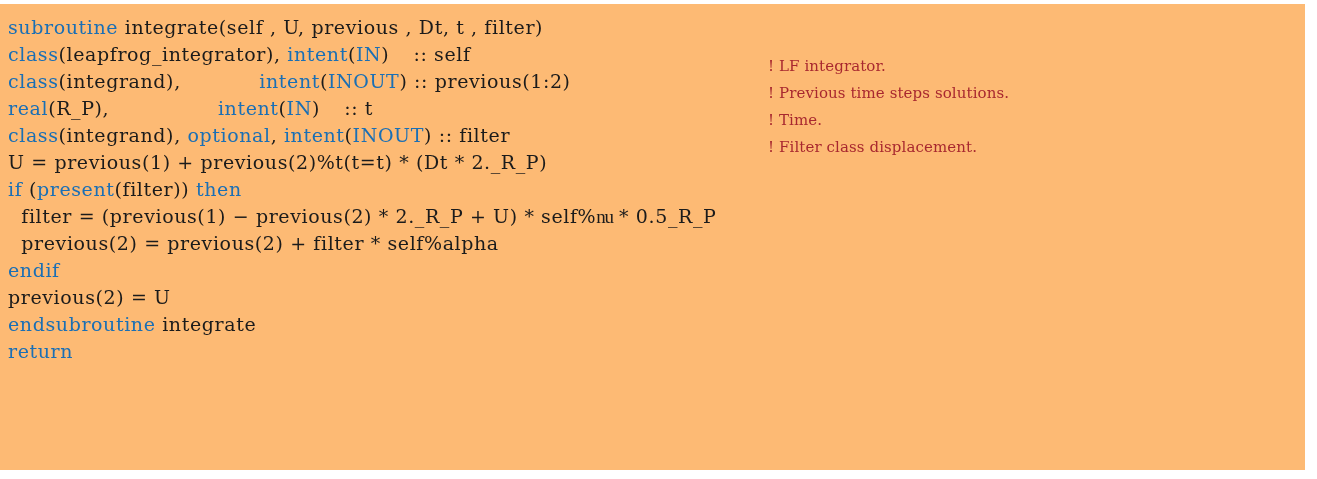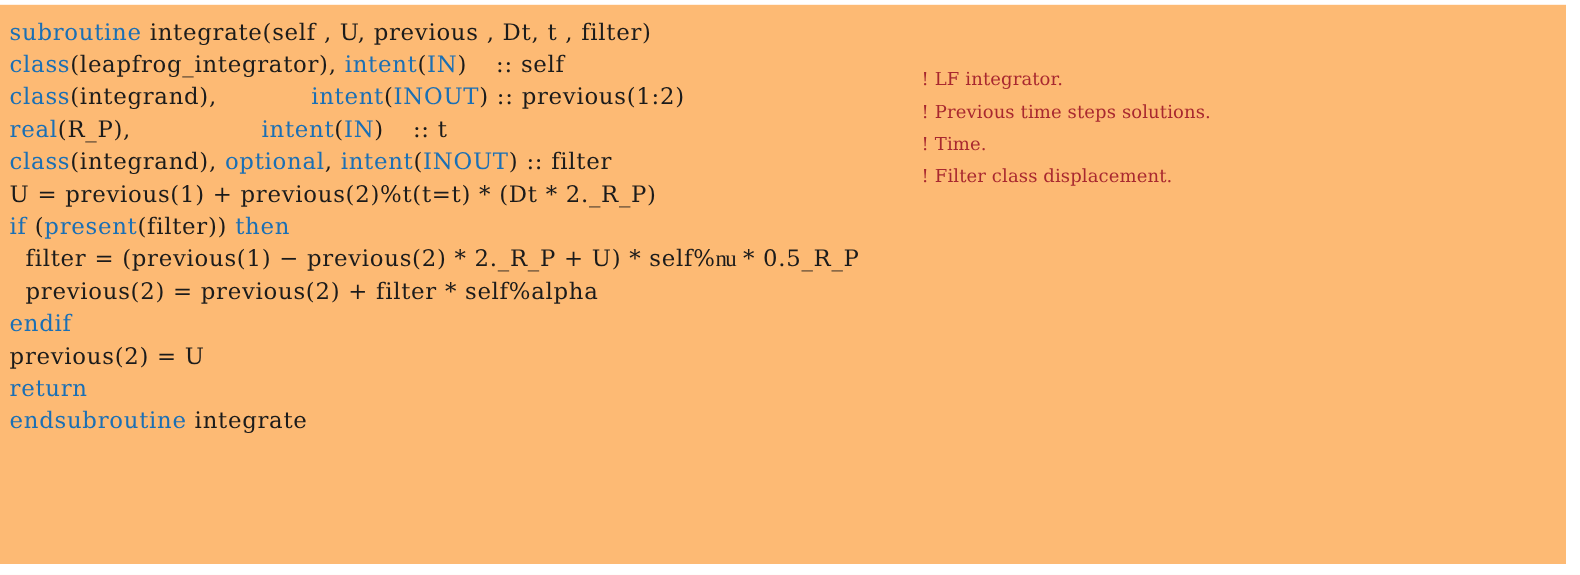--- a/index.html
+++ b/index.html
@@ -114,20 +114,20 @@
   <div class="code-line">
     <span class="src"><span class="kw">endif</span></span>
   </div>
 
 
   <div class="code-line">
     <span class="src"><span class="pl">previous(2) = U</span></span>
   </div>
 
   <div class="code-line">
-    <span class="src"><span class="kw">return</span></span>
+    <span class="src"><span class="kw">endsubroutine</span><span class="pl"> integrate</span></span>
   </div>
 
   <div class="code-line">
-    <span class="src"><span class="kw">endsubroutine</span><span class="pl"> integrate</span></span>
+    <span class="src"><span class="kw">return</span></span>
   </div>
 
 </div>
 
 </body></html>

